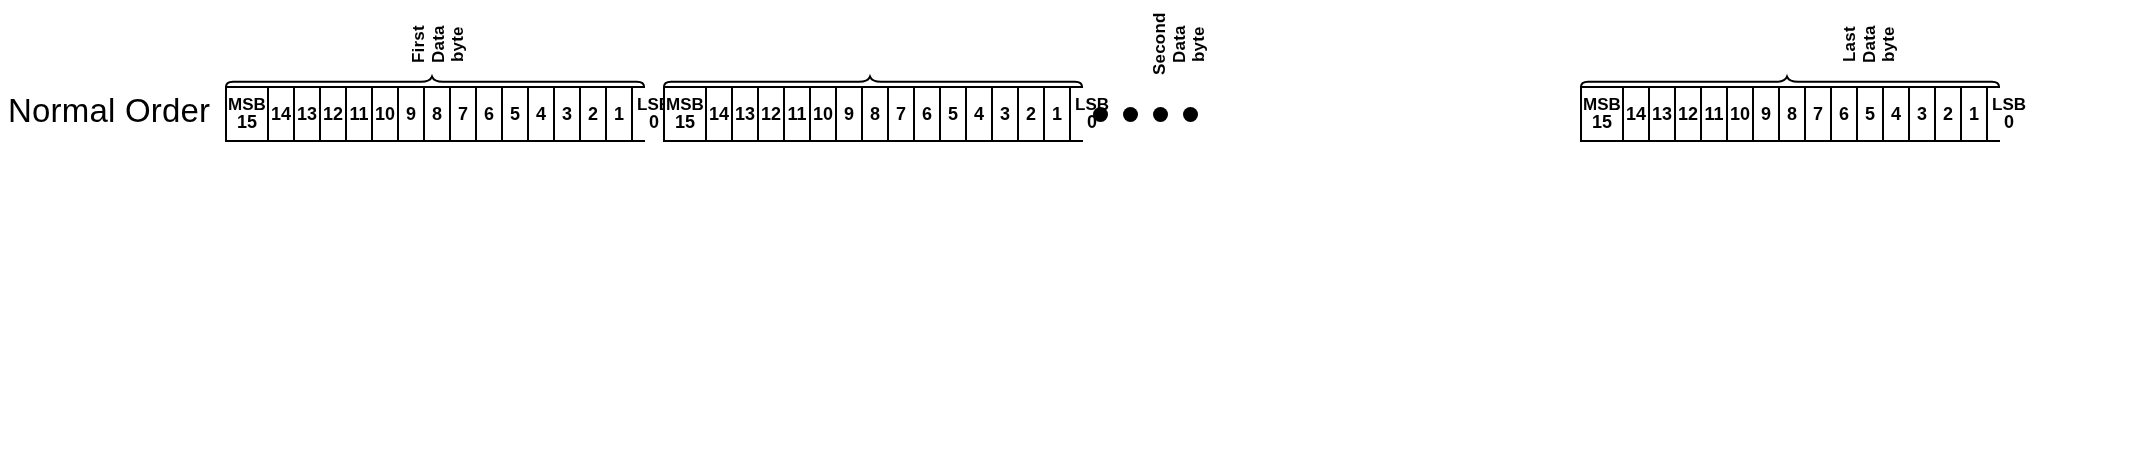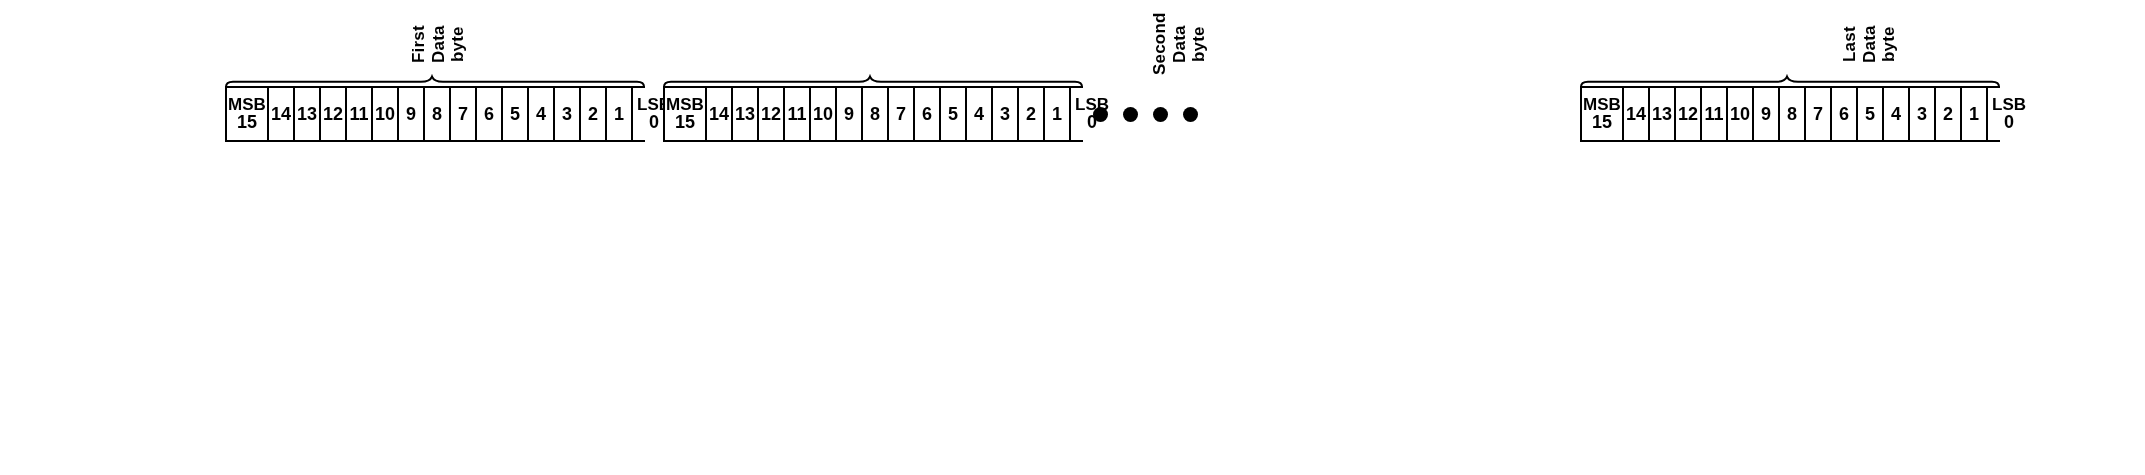--- a/index.html
+++ b/index.html
@@ -100,20 +100,21 @@
     background: #000;
   }
 </style>
 </head>
 <body>
 
 <div class="diagram">
 
   <div class="row" id="row-normal">
 
+    <div class="row-label">Normal Order</div>
 
     <div class="byte-caption" style="left:409px; top:8px; height:72px; width:40px;">First Data
 byte</div>
     <div class="brace-wrap" style="left:225px; top:72px; width:420px;">
       <div class="brace-line">
         <svg viewBox="0 0 420 14" preserveAspectRatio="none">
           <path d="M1,14 L1,8 Q1,2 8,2 L196,2 Q205,2 207,-4 Q209,2 218,2 L412,2 Q419,2 419,8 L419,14" fill="none" stroke="#000" stroke-width="2" vector-effect="non-scaling-stroke"></path>
         </svg>
       </div>
     </div>

